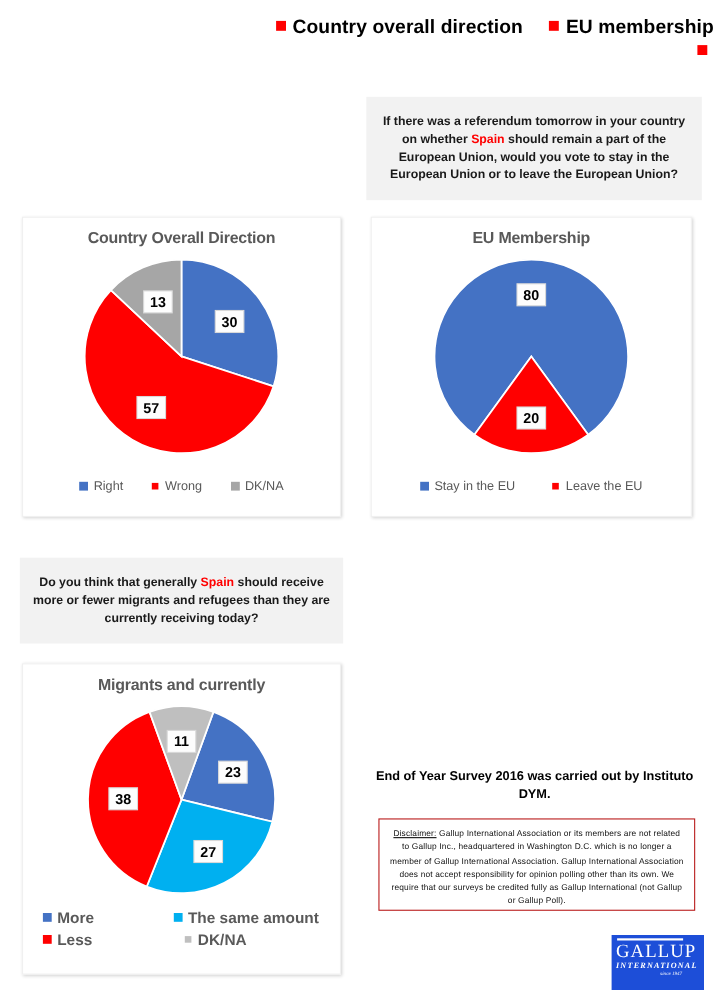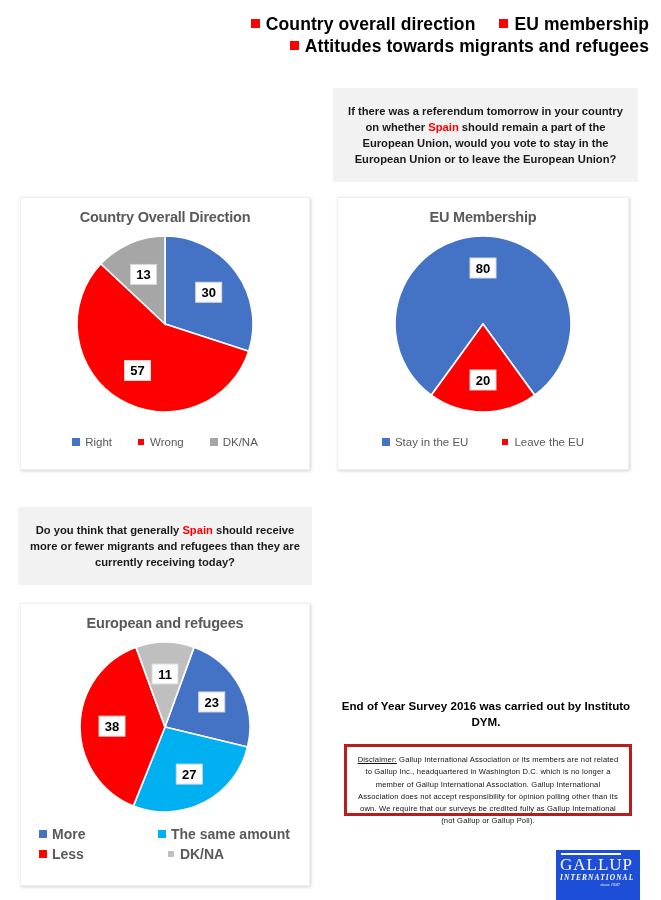--- a/index.html
+++ b/index.html
@@ -91,22 +91,22 @@
     color:#595959;font-size:14px;font-weight:bold;
   }
 
   
   .credit{
     position:absolute;left:340px;top:698px;width:292px;
     text-align:center;font-size:11.6px;font-weight:bold;line-height:1.4;
     color:#000;
   }
   .disc{
-    position:absolute;left:344px;top:744px;width:288px;height:72px;
-    border:3px solid #b91c1c;background:#fff;
+    position:absolute;left:344px;top:744px;width:288px;height:84px;
+    border:1px solid #b91c1c;background:#fff;
     box-sizing:border-box;
     padding:7px 9px 0 9px;
     text-align:center;
     font-size:7.6px;line-height:1.62;color:#111;
     font-family:"Liberation Sans", sans-serif;
     letter-spacing:.15px;
   }
   .disc u{text-decoration:underline;}
 
   
@@ -136,21 +136,21 @@
 </head>
 <body>
 
 <div class="page">
 
   <div class="hdr">
     <div class="hdr-row">
       <span class="hdr-item"><span class="hdr-sq"></span><span>Country overall direction</span></span><span class="hdr-item"><span class="hdr-sq"></span><span>EU membership</span></span>
     </div>
     <div class="hdr-row">
-      <span class="hdr-item"><span class="hdr-sq"></span><span>Attitudes towards migrants and refugees</span></span>
+      <span class="hdr-item"><span class="hdr-sq"></span></span>
     </div>
   </div>
 
 
   <div class="qbox" id="q2">
     <div><span>If there was a referendum tomorrow in your country on whether </span><span class="hl">Spain</span><span> should remain a part of the European Union, would you vote to stay in the European Union or to leave the European Union?</span></div>
   </div>
 
   <div class="qbox" id="q3">
     <div><span>Do you think that generally </span><span class="hl">Spain</span><span> should receive more or fewer migrants and refugees than they are currently receiving today?</span></div>
@@ -215,21 +215,21 @@
           <span>Stay in the EU</span>
         </span>
       <span class="lg-item">
           <i class="lg-sq sm" style="background:#FF0000"></i>
           <span>Leave the EU</span>
         </span>
     </div>
   </div>
 
   <div class="card" id="c3">
-    <div class="ctitle">European and refugees</div>
+    <div class="ctitle">Migrants and currently</div>
     <div class="pie-wrap">
       <svg id="pie3" width="288" height="200" viewBox="0 0 288 200">
           <path d="M 144 96 L 173.07 16.13 A 85 85 0 0 1 226.60 116.04 Z" fill="#4472C4" stroke="#ffffff" stroke-width="1.6"></path>
           <path d="M 144 96 L 226.60 116.04 A 85 85 0 0 1 112.41 174.91 Z" fill="#00B0F0" stroke="#ffffff" stroke-width="1.6"></path>
           <path d="M 144 96 L 112.41 174.91 A 85 85 0 0 1 114.93 16.13 Z" fill="#FF0000" stroke="#ffffff" stroke-width="1.6"></path>
           <path d="M 144 96 L 114.93 16.13 A 85 85 0 0 1 173.07 16.13 Z" fill="#BFBFBF" stroke="#ffffff" stroke-width="1.6"></path>
           <g>
             <rect x="177.72" y="60.97" width="26" height="20" class="dbox"></rect>
             <text x="190.72" y="75.57" text-anchor="middle" class="dlabel">23</text>
           </g>

